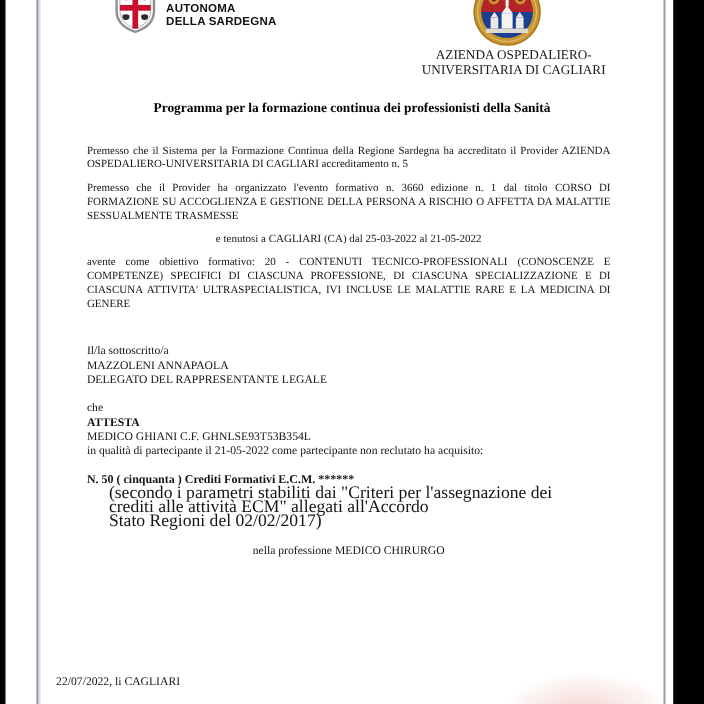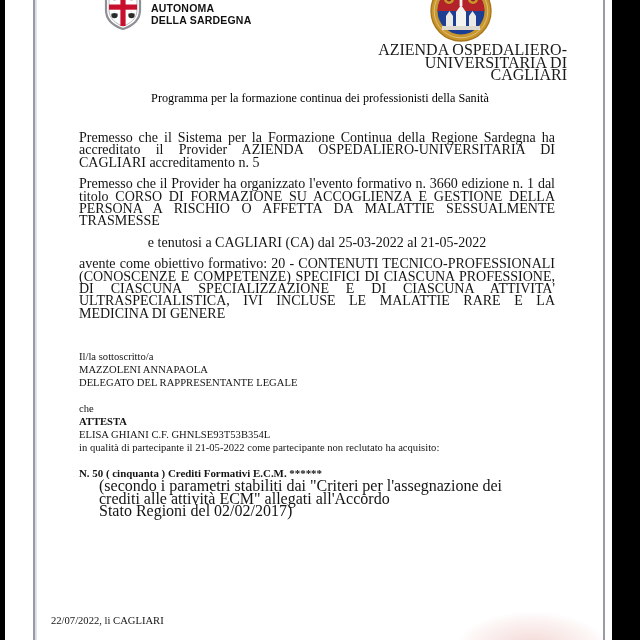--- a/index.html
+++ b/index.html
@@ -94,42 +94,42 @@
     width: 62px;
     height: 62px;
   }
   .logo-right svg { display: block; }
 
   .org-name {
     position: absolute;
     left: 330px;
     top: 44px;
     width: 200px;
-    text-align: right;
-    font-size: 16px;
+    text-align: center;
+    font-size: 12px;
     line-height: 12.5px;
     color: #1a1a1a;
   }
 
   .doc-title {
     text-align: center;
-    font-weight: normal;
+    font-weight: bold;
     font-size: 12.2px;
     margin: 13px 0 0 0;
     color: #000000;
   }
 
   
   .body-block {
     padding: 0 48px 0 42px;
     margin-top: 26px;
   }
   .para {
     text-align: justify;
-    font-size: 14px;
+    font-size: 10px;
     line-height: 12.4px;
     margin: 0 0 9px 0;
     color: #141414;
   }
   .para.nojust { text-align: center; }
 
   
   .center-block {
     text-align: left;
     font-size: 10.6px;
@@ -269,32 +269,33 @@
 
       <div class="center-block">
         <p class="cb-line">Il/la sottoscritto/a</p>
         <p class="cb-line">MAZZOLENI ANNAPAOLA</p>
         <p class="cb-line">DELEGATO DEL RAPPRESENTANTE LEGALE</p>
 
         <div class="spacer-md"></div>
 
         <p class="cb-line">che</p>
         <p class="cb-line bold">ATTESTA</p>
-        <p class="cb-line">ELISA GHIANI   C.F. GHNLSE93T53B354L</p>
+        <p class="cb-line">MEDICO GHIANI   C.F. GHNLSE93T53B354L</p>
         <p class="cb-line">in qualità di partecipante il 21-05-2022 come partecipante non reclutato ha acquisito:</p>
       </div>
 
       <div class="spacer-md"></div>
 
       <div class="credits">
         <p class="cb-line main">N. 50 ( cinquanta ) Crediti Formativi E.C.M. ******</p>
         <p class="cb-line sub">(secondo i parametri stabiliti dai "Criteri per l'assegnazione dei crediti alle attività ECM" allegati all'Accordo</p>
         <p class="cb-line sub">Stato Regioni del 02/02/2017)</p>
       </div>
 
+      <div class="profession">nella professione MEDICO CHIRURGO</div>
     </div>
 
     <div class="watermark"></div>
 
     <div class="footer">22/07/2022, li CAGLIARI</div>
 
   </div>
 </div>
 
 </body></html>

